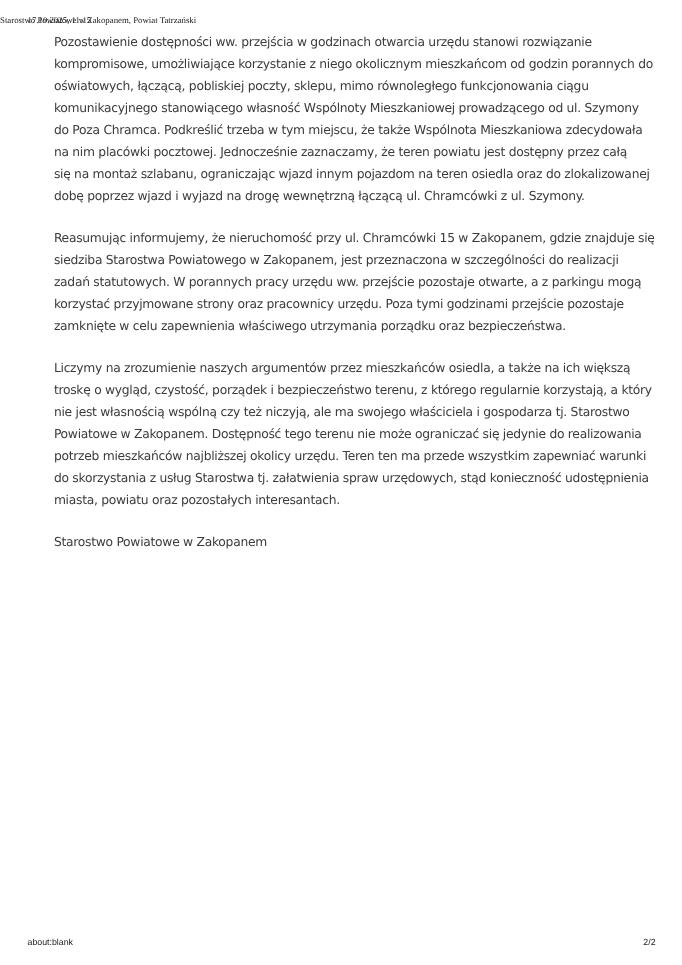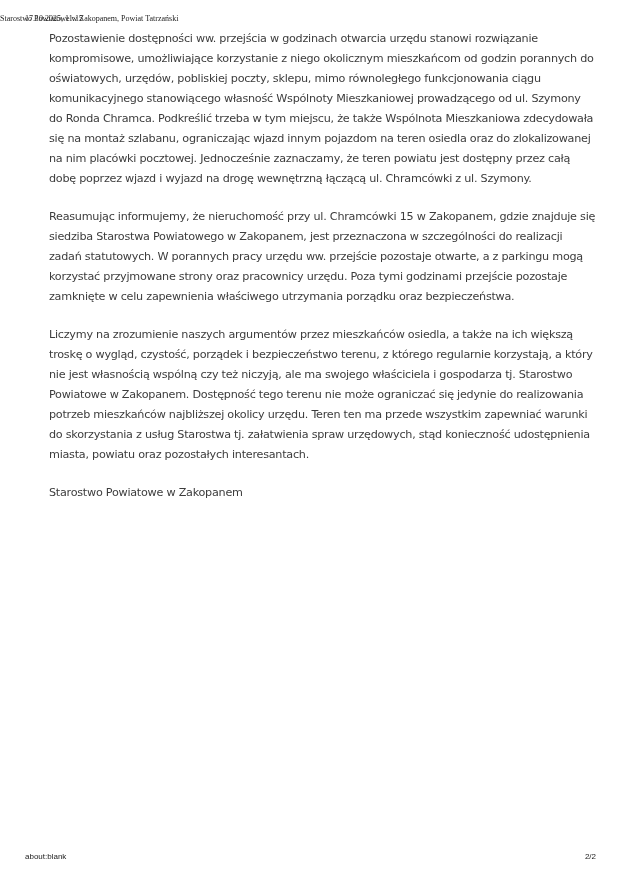--- a/index.html
+++ b/index.html
@@ -82,25 +82,25 @@
 
 <div class="print-header">
   <span class="date">17.10.2025, 11:15</span>
   <span class="title">Starostwo Powiatowe w Zakopanem, Powiat Tatrzański</span>
 </div>
 
 <div class="content">
   <p>
     <span class="line">Pozostawienie dostępności ww. przejścia w godzinach otwarcia urzędu stanowi rozwiązanie</span>
     <span class="line">kompromisowe, umożliwiające korzystanie z niego okolicznym mieszkańcom od godzin porannych do</span>
-    <span class="line">oświatowych, urzędów, pobliskiej poczty, sklepu, mimo równoległego funkcjonowania ciągu</span>
+    <span class="line">oświatowych, łączącą, pobliskiej poczty, sklepu, mimo równoległego funkcjonowania ciągu</span>
     <span class="line">komunikacyjnego stanowiącego własność Wspólnoty Mieszkaniowej prowadzącego od ul. Szymony</span>
-    <span class="line">do Ronda Chramca. Podkreślić trzeba w tym miejscu, że także Wspólnota Mieszkaniowa zdecydowała</span>
+    <span class="line">do Poza Chramca. Podkreślić trzeba w tym miejscu, że także Wspólnota Mieszkaniowa zdecydowała</span>
+    <span class="line">na nim placówki pocztowej. Jednocześnie zaznaczamy, że teren powiatu jest dostępny przez całą</span>
     <span class="line">się na montaż szlabanu, ograniczając wjazd innym pojazdom na teren osiedla oraz do zlokalizowanej</span>
-    <span class="line">na nim placówki pocztowej. Jednocześnie zaznaczamy, że teren powiatu jest dostępny przez całą</span>
     <span class="line">dobę poprzez wjazd i wyjazd na drogę wewnętrzną łączącą ul. Chramcówki z ul. Szymony.</span>
   </p>
   <p>
     <span class="line">Reasumując informujemy, że nieruchomość przy ul. Chramcówki 15 w Zakopanem, gdzie znajduje się</span>
     <span class="line">siedziba Starostwa Powiatowego w Zakopanem, jest przeznaczona w szczególności do realizacji</span>
     <span class="line">zadań statutowych. W porannych pracy urzędu ww. przejście pozostaje otwarte, a z parkingu mogą</span>
     <span class="line">korzystać przyjmowane strony oraz pracownicy urzędu. Poza tymi godzinami przejście pozostaje</span>
     <span class="line">zamknięte w celu zapewnienia właściwego utrzymania porządku oraz bezpieczeństwa.</span>
   </p>
   <p>

